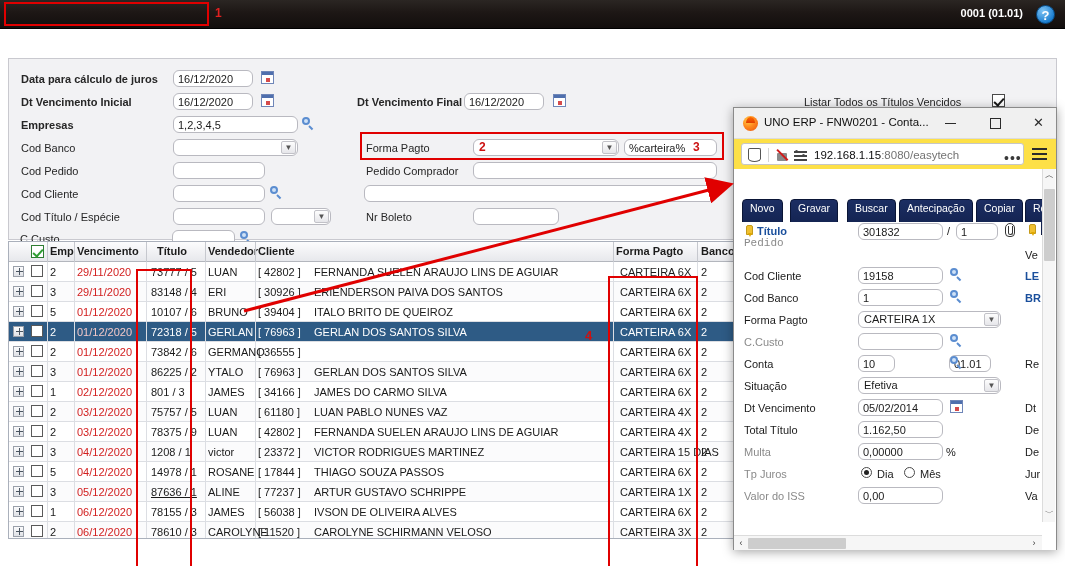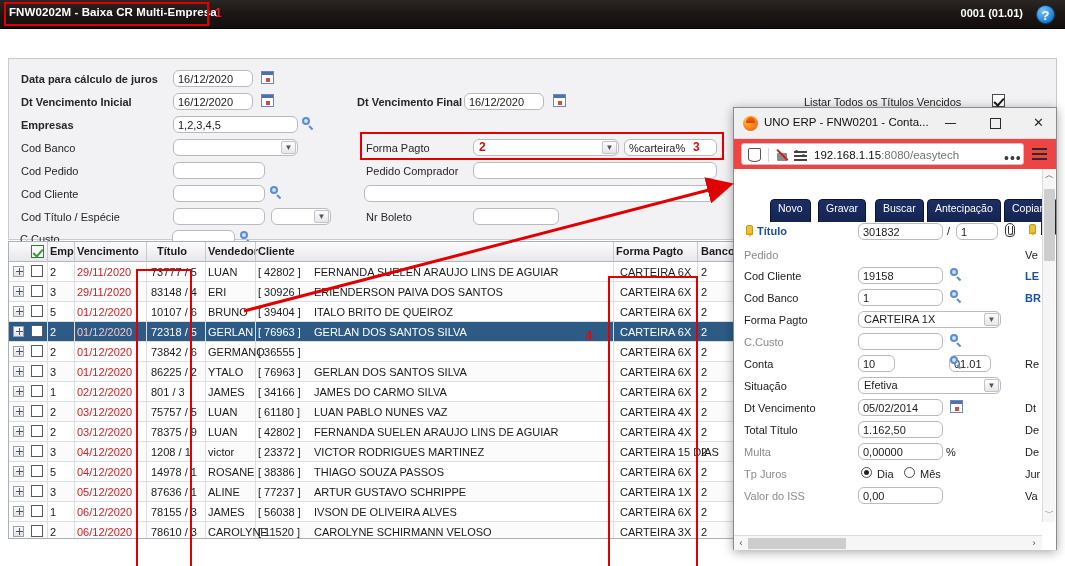--- a/index.html
+++ b/index.html
@@ -195,21 +195,21 @@
   .winbtn { position:absolute; top:0; width:33px; height:30px; }
   .winbtn span {
     position:absolute; left:0; right:0; text-align:center; top:7px;
     font-size:13px; color:#2b2b2b; font-family:"Liberation Sans", sans-serif;
   }
   .min-glyph{ position:absolute; left:11px; top:15px; width:11px; height:1px; background:#2b2b2b; }
   .max-glyph{ position:absolute; left:11px; top:10px; width:11px; height:11px; border:1px solid #2b2b2b; }
 
   .pop-urlbar {
     position:absolute; left:0; top:31px; width:322px; height:30px;
-    background:#ef4444;
+    background:#fde047;
   }
   .urlfield {
     position:absolute; left:7px; top:4px; width:283px; height:22px;
     background:#ffffff; border:1px solid #c6c6c6; border-radius:3px;
   }
   .shield-icon {
     position:absolute; left:6px; top:4px; width:11px; height:13px;
   }
   .shield-icon::before{
     content:""; position:absolute; left:0; top:0; width:11px; height:9px;
@@ -268,21 +268,21 @@
     position:absolute; left:10px; top:7px; color:#f0e6d2;
     font-size:11px; font-weight:bold; white-space:nowrap;
   }
   .erp-topbar-redbox { position:absolute; left:5px; top:2px; width:183px; height:22px; border:2px solid #e00000; }
   .erp-btnrow { position:absolute; left:0; top:26px; width:307px; height:27px; background:#fff; }
   .erp-btn {
     position:absolute; top:4px; height:36px; border-radius:4px;
     background:linear-gradient(to bottom,#1c2e63,#101f4a);
     border:1px solid #0a1536;
     color:#fff; font-size:10.5px; text-align:center; line-height:17px;
-    padding:0 7px; white-space:nowrap;margin-left:28px;
+    padding:0 7px; white-space:nowrap;
   }
   .erp-form { position:absolute; left:0; top:53px; width:307px; height:310px; background:#fff; }
   .pf-label {
     position:absolute; font-size:11px; white-space:nowrap;
   }
   .pf-label.g { color:#8a8a8a; }
   .pf-label.n { color:#1a1a1a; }
   .pf-label.blue { color:#1a4f9c; font-weight:bold; }
   .pin-icon {
     position:absolute; width:9px; height:12px;
@@ -331,21 +331,20 @@
   }
   .hscroll .ar { position:absolute; top:0; width:14px; height:14px; text-align:center; font-size:9px; color:#3a3a3a; line-height:14px;}
 
   
   .svg-ann { position:absolute; left:0; top:0; width:1065px; height:566px; pointer-events:none; }
 </style>
 </head>
 <body>
 
 <div class="titlebar">
-  <div class="titlebar-text">FNW0202M - Baixa CR Multi-Empresa</div>
   <div class="title-redbox"></div>
   <div class="title-num">1</div>
   <div class="titlebar-right">0001 (01.01)</div>
   <div class="help-icon">?</div>
 </div>
 
 <div class="page">
 
   <div class="filter-panel">
 
@@ -658,40 +657,40 @@
           <div class="vline" style="left: 137px;"></div>
           <div class="vline" style="left: 196px;"></div>
           <div class="vline" style="left: 246px;"></div>
           <div class="vline" style="left: 604px;"></div>
           <div class="vline" style="left: 688px;"></div>
           <div class="vline" style="left: 724px;"></div>
           <div class="gc " style="left: 41px;">5</div>
           <div class="gc red" style="left: 68px;">04/12/2020</div>
           <div class="gc " style="left: 142px;">14978 / 1</div>
           <div class="gc " style="left: 199px;">ROSANE</div>
-          <div class="gc " style="left: 249px;">[ 38386 ]</div>
+          <div class="gc " style="left: 249px;">[ 17844 ]</div>
           <div class="gc " style="left: 305px;">THIAGO SOUZA PASSOS</div>
           <div class="gc " style="left: 611px;">CARTEIRA 6X</div>
           <div class="gc " style="left: 692px;">2</div>
           <div class="gc " style="left: 729px;">0</div>
         </div>
         <div class="grow alt" style="top: 240px;">
           <div class="expand"></div>
           <div class="rowchk"></div>
           <div class="vline" style="left: 38px;"></div>
           <div class="vline" style="left: 65px;"></div>
           <div class="vline" style="left: 137px;"></div>
           <div class="vline" style="left: 196px;"></div>
           <div class="vline" style="left: 246px;"></div>
           <div class="vline" style="left: 604px;"></div>
           <div class="vline" style="left: 688px;"></div>
           <div class="vline" style="left: 724px;"></div>
           <div class="gc " style="left: 41px;">3</div>
           <div class="gc red" style="left: 68px;">05/12/2020</div>
-          <div class="gc " style="left: 142px;">87636 / 1</div>
+          <div class="gc " style="left: 142px; text-decoration: underline;">87636 / 1</div>
           <div class="gc " style="left: 199px;">ALINE</div>
           <div class="gc " style="left: 249px;">[ 77237 ]</div>
           <div class="gc " style="left: 305px;">ARTUR GUSTAVO SCHRIPPE</div>
           <div class="gc " style="left: 611px;">CARTEIRA 1X</div>
           <div class="gc " style="left: 692px;">2</div>
           <div class="gc " style="left: 729px;">0</div>
         </div>
         <div class="grow" style="top: 260px;">
           <div class="expand"></div>
           <div class="rowchk"></div>
@@ -797,21 +796,21 @@
     <div class="erp-form">
 
       <div class="pin-icon" style="left:10px; top:3px;"></div>
       <div class="pf-label blue" style="left:23px; top:3px;">Título</div>
       <input class="txtbox" style="left: 124px; top: 1px; width: 85px;" value="301832">
       <div class="pf-label n" style="left:213px; top:3px;">/</div>
       <input class="txtbox" style="left: 222px; top: 1px; width: 42px;" value="1">
       <div class="clip-icon" style="left:271px; top:1px;"></div>
       <div class="pin-icon" style="left:293px; top:2px;"></div>
 
-      <div class="pf-label g" style="left:10px; top:27px;">Pedido</div>
+      <div class="pf-label g" style="left:10px; top:15px;font-family:Liberation Mono, monospace;">Pedido</div>
       <div class="pf-label n" style="left:291px; top:27px;">Ve</div>
 
       <div class="pf-label n" style="left:10px; top:48px;">Cod Cliente</div>
       <input class="txtbox" style="left: 124px; top: 45px; width: 85px;" value="19158">
       <div class="mag-icon" style="left:216px; top:46px;">
           <i></i>
           <b></b>
         </div>
       <div class="pf-label blue" style="left:291px; top:48px;">LE</div>
 

